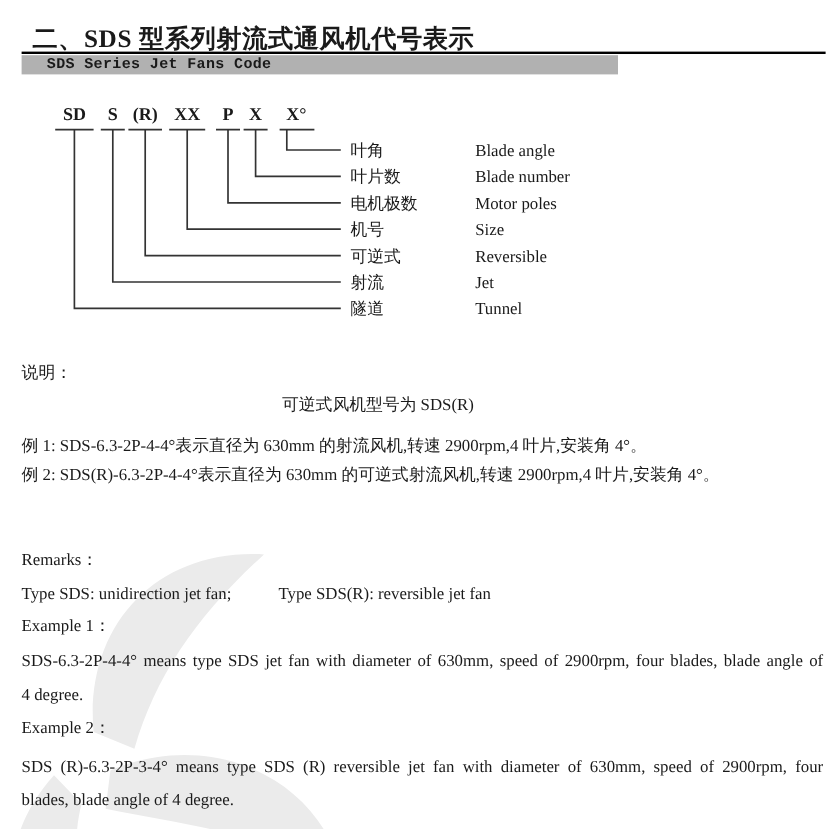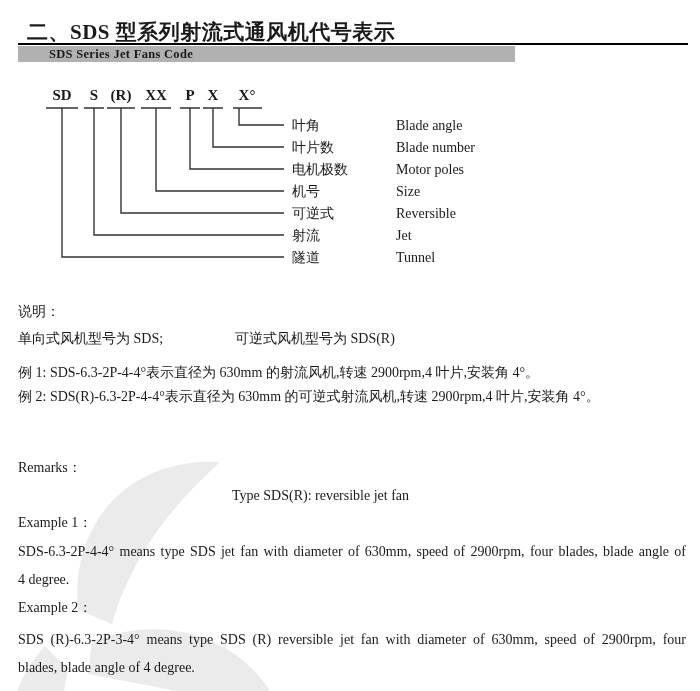--- a/index.html
+++ b/index.html
@@ -16,21 +16,21 @@
   .page-title{
     left:27px;top:18px;margin:0;
     font-size:21px;font-weight:bold;letter-spacing:0.5px;white-space:nowrap;
   }
   .title-rule{left:18px;top:43px;width:670px;height:2px;background:#000;}
   .subtitle-bar{
     left:18px;top:46px;width:497px;height:16px;background:#b1b1b1;
     display:flex;align-items:center;
   }
   .subtitle-bar span{
-    margin-left:31px;font-size:12.5px;font-weight:bold;letter-spacing:0.3px;white-space:nowrap;
+    margin-left:21px;font-size:12.5px;font-weight:bold;letter-spacing:0.3px;white-space:nowrap;font-family:Liberation Mono, monospace;
   }
   
   #code-diagram{left:0;top:82px;}
   #code-diagram text{fill:#1a1a1a;}
   .code-part{font-size:15px;font-weight:bold;}
   .label-cn{font-size:14px;}
   .label-en{font-size:14px;}
   
   .tline{position:absolute;left:18px;font-size:14px;line-height:18px;white-space:nowrap;}
   .tline .col2{position:absolute;white-space:nowrap;}
@@ -100,31 +100,31 @@
       <text class="label-en" x="396" y="114">Size</text>
       <text class="label-en" x="396" y="136">Reversible</text>
       <text class="label-en" x="396" y="158">Jet</text>
       <text class="label-en" x="396" y="180">Tunnel</text>
     </g>
   </svg>
 
   <div class="tline" style="top:303px">说明：</div>
 
   <div class="tline" style="top:330px">
-    <span>单向式风机型号为 SDS;</span>
     <span class="col2" style="left:217px">可逆式风机型号为 SDS(R)</span>
   </div>
 
   <div class="tline" style="top:364px">例 1: SDS-6.3-2P-4-4°表示直径为 630mm 的射流风机,转速 2900rpm,4 叶片,安装角 4°。</div>
 
   <div class="tline" style="top:388px">例 2: SDS(R)-6.3-2P-4-4°表示直径为 630mm 的可逆式射流风机,转速 2900rpm,4 叶片,安装角 4°。</div>
 
   <div class="tline" style="top:459px">Remarks：</div>
 
   <div class="tline" style="top:487px">
+    <span>Type SDS: unidirection jet fan;</span>
     <span class="col2" style="left:214px">Type SDS(R): reversible jet fan</span>
   </div>
 
   <div class="tline" style="top:514px">Example 1：</div>
 
   <div class="jline" style="top:543px">SDS-6.3-2P-4-4° means type SDS jet fan with diameter of 630mm, speed of 2900rpm, four blades, blade angle of</div>
 
   <div class="tline" style="top:571px">4 degree.</div>
 
   <div class="tline" style="top:599px">Example 2：</div>

